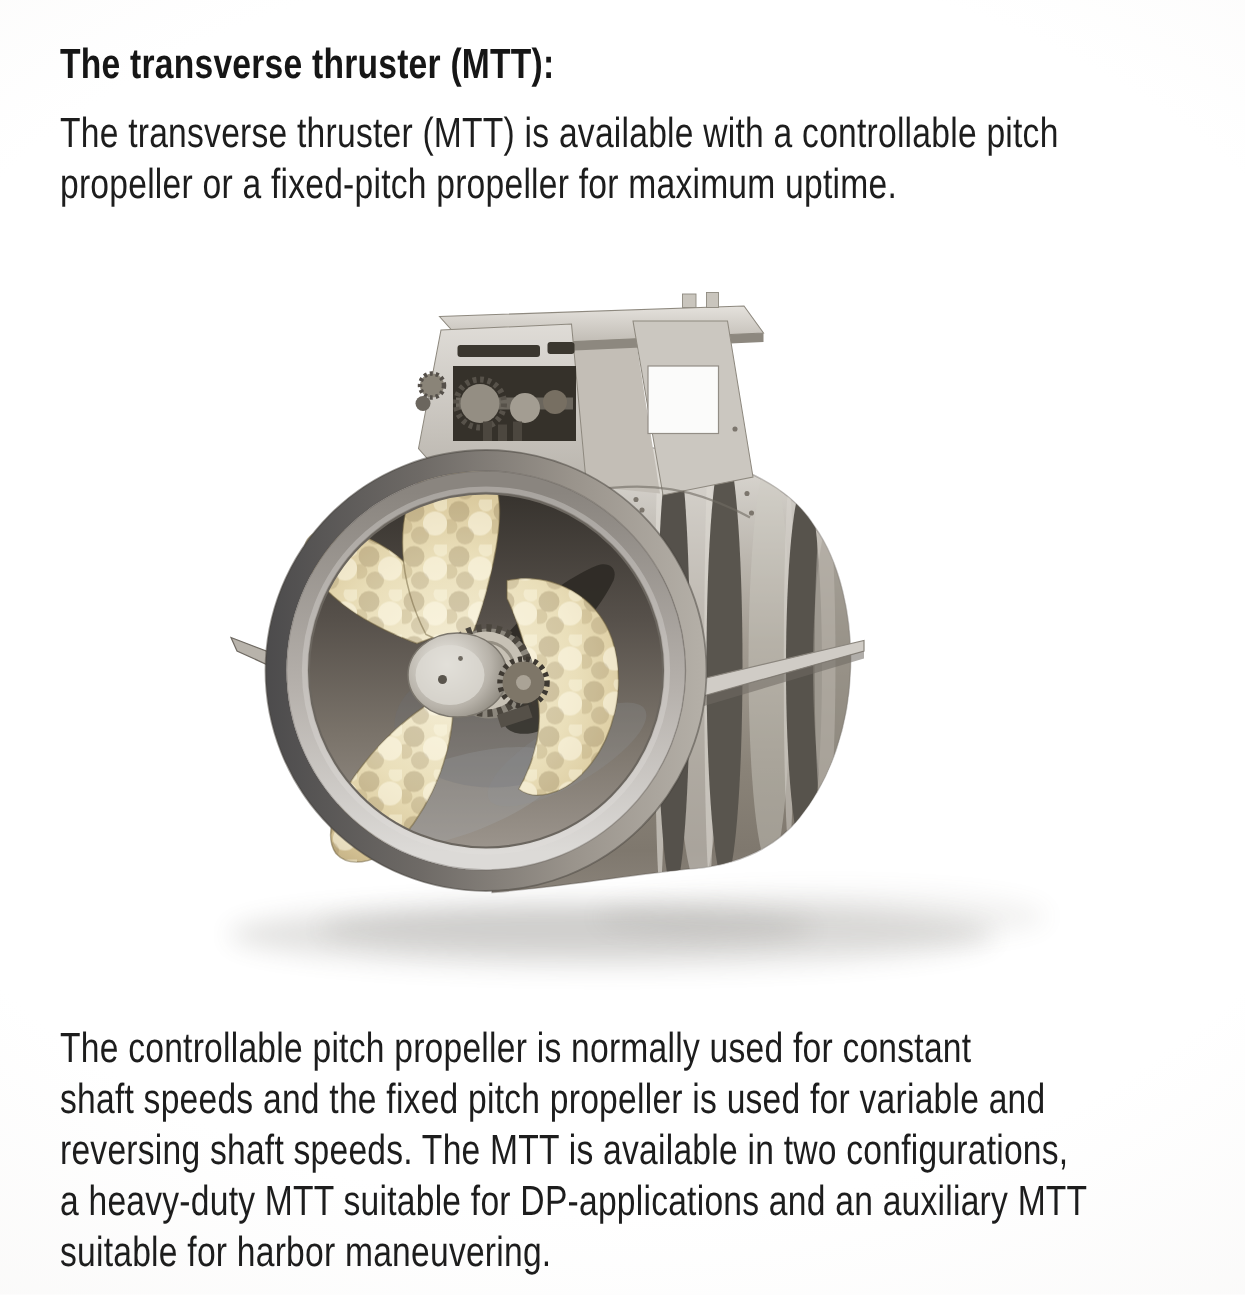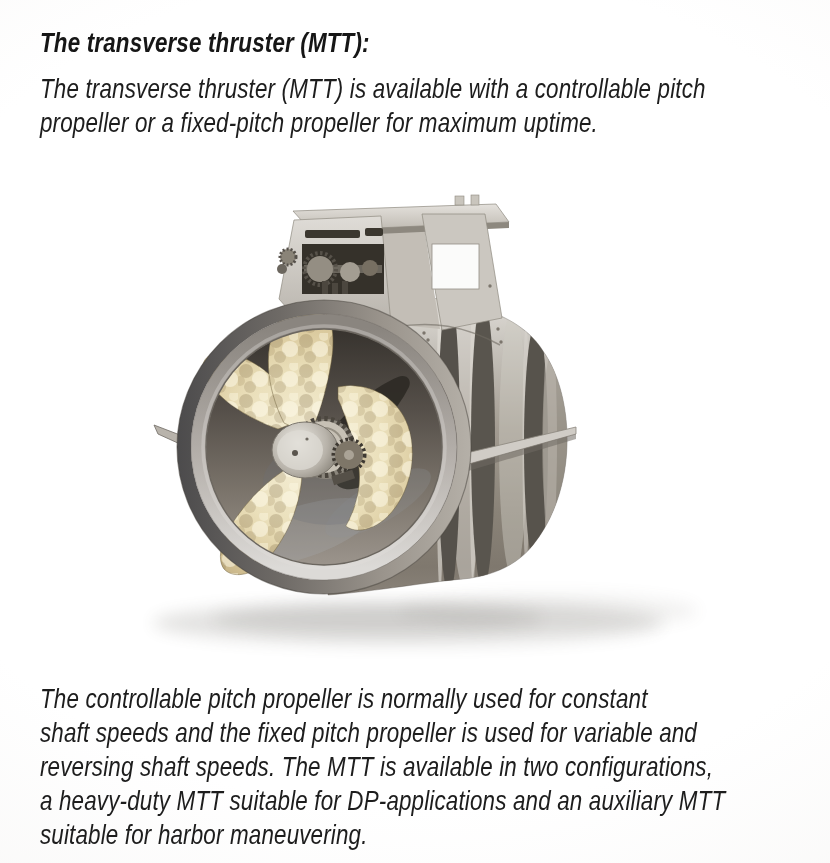--- a/index.html
+++ b/index.html
@@ -6,21 +6,20 @@
   body {
     width: 830px; height: 863px;
     background: #fdfdfd;
     font-family: "Liberation Sans", sans-serif;
     overflow: hidden;
   }
   .page {
     position: relative;
     width: 830px; height: 863px;
     background: radial-gradient(ellipse 900px 700px at 50% 45%, #ffffff 60%, #f7f6f5 100%);
-    font-style: italic;
   }
   .headline {
     position: absolute; left: 40px; top: 27px;
     margin: 0;
     font-size: 28px; font-weight: bold; color: #161616;
     white-space: nowrap;
     transform: scaleX(0.80); transform-origin: 0 0;
     letter-spacing: 0.2px;
   }
   .para {

